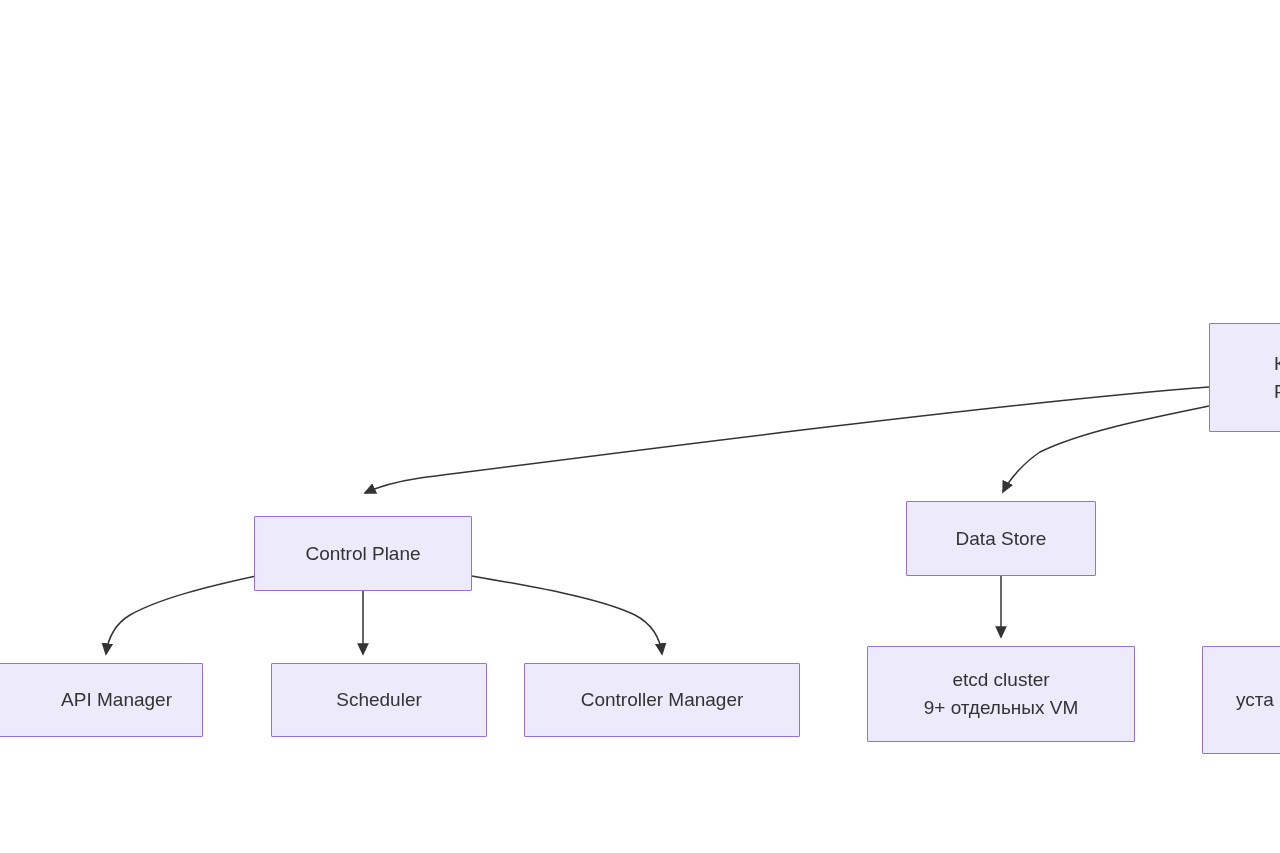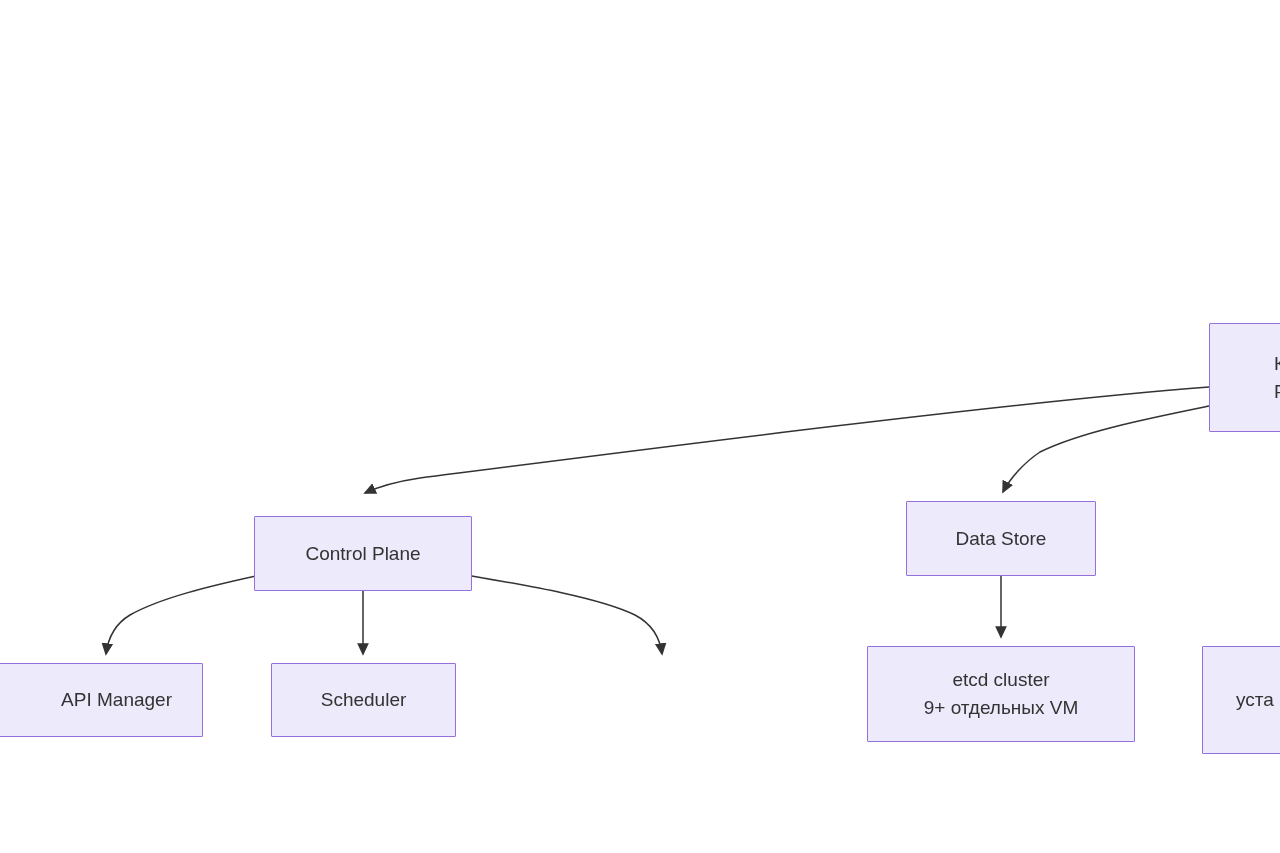--- a/index.html
+++ b/index.html
@@ -93,24 +93,27 @@
   </div>
 
   <div class="node" style="left:906px; top:501px; width:190px; height:75px;">
     <span class="node-line">Data Store</span>
   </div>
 
   <div class="node clip-left" style="left:-40px; top:663px; width:243px; height:74px;">
     <span class="node-line">API Manager</span>
   </div>
 
-  <div class="node" style="left:271px; top:663px; width:185px; height:74px;">
+  <div class="node" style="left:271px; top:663px; width:216px; height:74px;">
     <span class="node-line">Scheduler</span>
   </div>
 
+  <div class="node" style="left:524px; top:663px; width:276px; height:74px;">
+    <span class="node-line">Controller Manager</span>
+  </div>
 
   <div class="node" style="left:867px; top:646px; width:268px; height:96px;">
     <span class="node-line">etcd cluster</span>
     <span class="node-line">9+ отдельных VM</span>
   </div>
 
   <div class="node clip-right" style="left:1202px; top:646px; width:250px; height:108px; padding-left:33px;">
     <span class="node-line">уста</span>
   </div>
 

